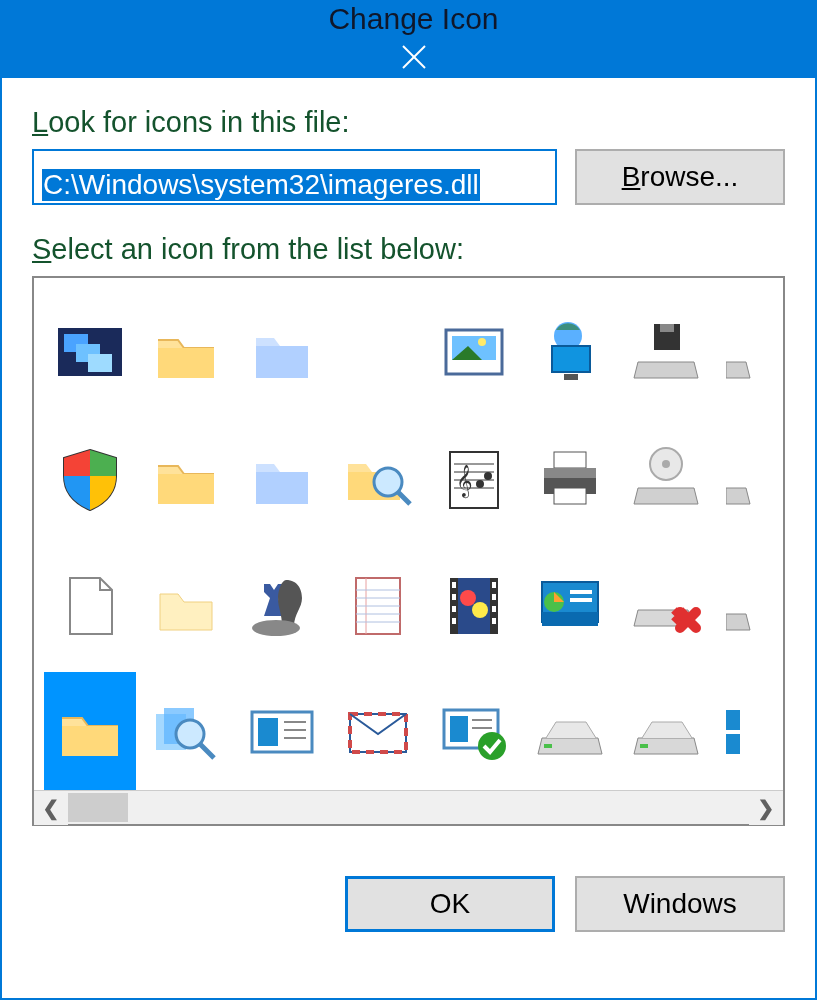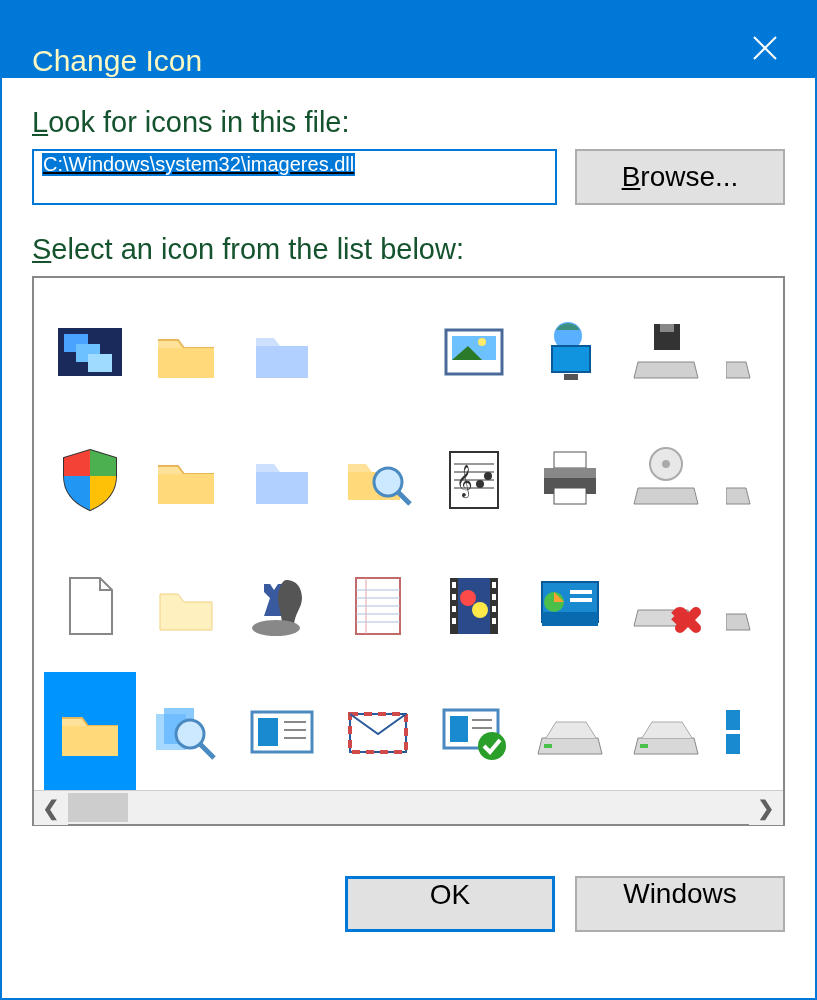--- a/index.html
+++ b/index.html
@@ -7,27 +7,28 @@
     margin: 0;
     font-family: "Segoe UI", Tahoma, sans-serif;
     background: #fff;
     width: 817px;
     height: 1000px;
     overflow: hidden;
     border: 2px solid #0078d7;
   }
   .titlebar {
     background: #0078d7;
-    color: #fef9c3;
+    color: #0f172a;
     height: 76px;
     display: flex;
-    align-items: flex-end;
+    align-items: center;
     padding: 0 20px 0 30px;
     font-size: 30px;
     font-weight: 400;
+    flex-direction: column;
   }
   .titlebar .spacer { flex: 1; }
   .close-btn {
     width: 60px;
     height: 60px;
     display: flex;
     align-items: center;
     justify-content: center;
     font-size: 36px;
     font-weight: 300;
@@ -47,24 +48,23 @@
     gap: 18px;
     align-items: stretch;
     margin-bottom: 28px;
   }
   .path-input {
     flex: 1;
     border: 2px solid #0078d7;
     padding: 2px 8px;
     height: 56px;
     display: flex;
-    align-items: flex-start;
-    font-size: 20px;
+    align-items: flex-end;
+    font-size: 28px;
     background: #fff;
-    text-decoration: underline;
   }
   .path-input span {
     background: #0078d7;
     color: #fff;
     padding: 0 1px;
   }
   .browse-btn {
     width: 210px;
     height: 56px;
     border: 2px solid #adadad;
@@ -141,20 +141,21 @@
     justify-content: flex-end;
     gap: 20px;
     padding: 30px 30px 0 0;
   }
   .dlg-btn {
     width: 210px;
     height: 56px;
     background: #e1e1e1;
     font-size: 28px;
     display: flex;
+    align-items: center;
     justify-content: center;
     cursor: default;
   }
   .dlg-btn.ok { border: 3px solid #0078d7; }
   .dlg-btn.cancel { border: 2px solid #adadad; }
 </style>
 </head>
 <body>
 
 <div class="titlebar">

